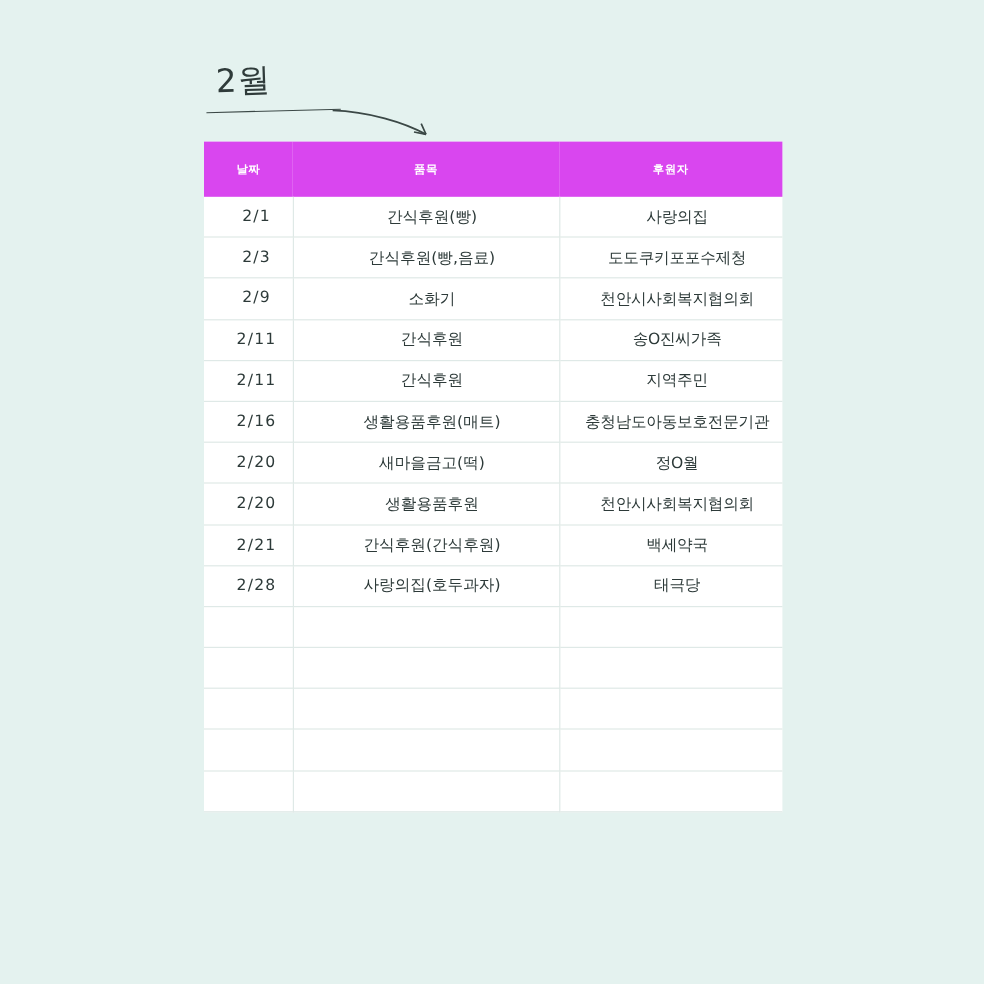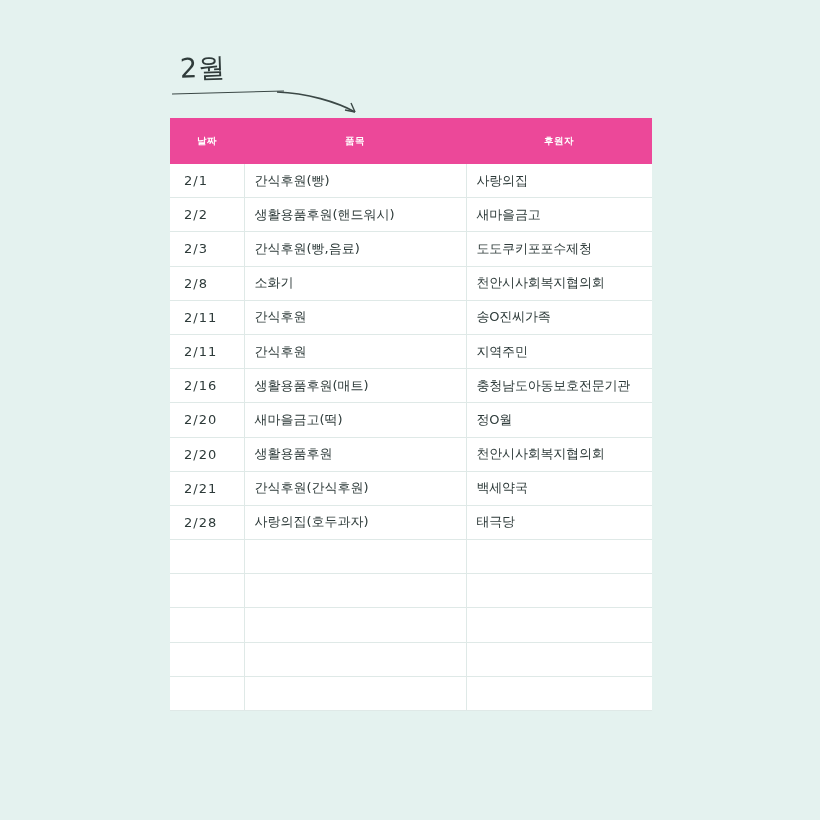--- a/index.html
+++ b/index.html
@@ -65,21 +65,21 @@
     top: 118px;
     width: 482px;
   }
   table.schedule {
     border-collapse: collapse;
     width: 482px;
     table-layout: fixed;
     background: #ffffff;
   }
   table.schedule th {
-    background: #ec4899;
+    background: #d946ef;
     color: #ffffff;
     font-size: 9.5px;
     font-weight: 700;
     letter-spacing: 0.5px;
     height: 44px;
     border: none;
     text-align: center;
     vertical-align: middle;
     font-family: "DejaVu Sans", sans-serif;
   }
@@ -88,20 +88,21 @@
     border-bottom: 1px solid #dfe9e7;
     border-right: 1px solid #dfe9e7;
     font-size: 13px;
     color: #2d3a39;
     padding: 0 0 0 10px;
     vertical-align: middle;
     font-family: "DejaVu Sans", sans-serif;
     background: #ffffff;
     white-space: nowrap;
     overflow: hidden;
+    text-align: center;
   }
   table.schedule td:last-child {
     border-right: none;
     margin-top: 42px;
   }
   table.schedule tr td:first-child {
     border-left: none;
     padding-left: 14px;
     letter-spacing: 1px;
   }
@@ -145,31 +146,26 @@
           <th>후원자</th>
         </tr>
       </thead>
       <tbody>
         <tr>
           <td class="td-date">2/1</td>
           <td class="td-item">간식후원(빵)</td>
           <td class="td-donor">사랑의집</td>
         </tr>
         <tr>
-          <td class="td-date">2/2</td>
-          <td class="td-item">생활용품후원(핸드워시)</td>
-          <td class="td-donor">새마을금고</td>
-        </tr>
-        <tr>
           <td class="td-date">2/3</td>
           <td class="td-item">간식후원(빵,음료)</td>
           <td class="td-donor">도도쿠키포포수제청</td>
         </tr>
         <tr>
-          <td class="td-date">2/8</td>
+          <td class="td-date">2/9</td>
           <td class="td-item">소화기</td>
           <td class="td-donor">천안시사회복지협의회</td>
         </tr>
         <tr>
           <td class="td-date">2/11</td>
           <td class="td-item">간식후원</td>
           <td class="td-donor">송O진씨가족</td>
         </tr>
         <tr>
           <td class="td-date">2/11</td>

